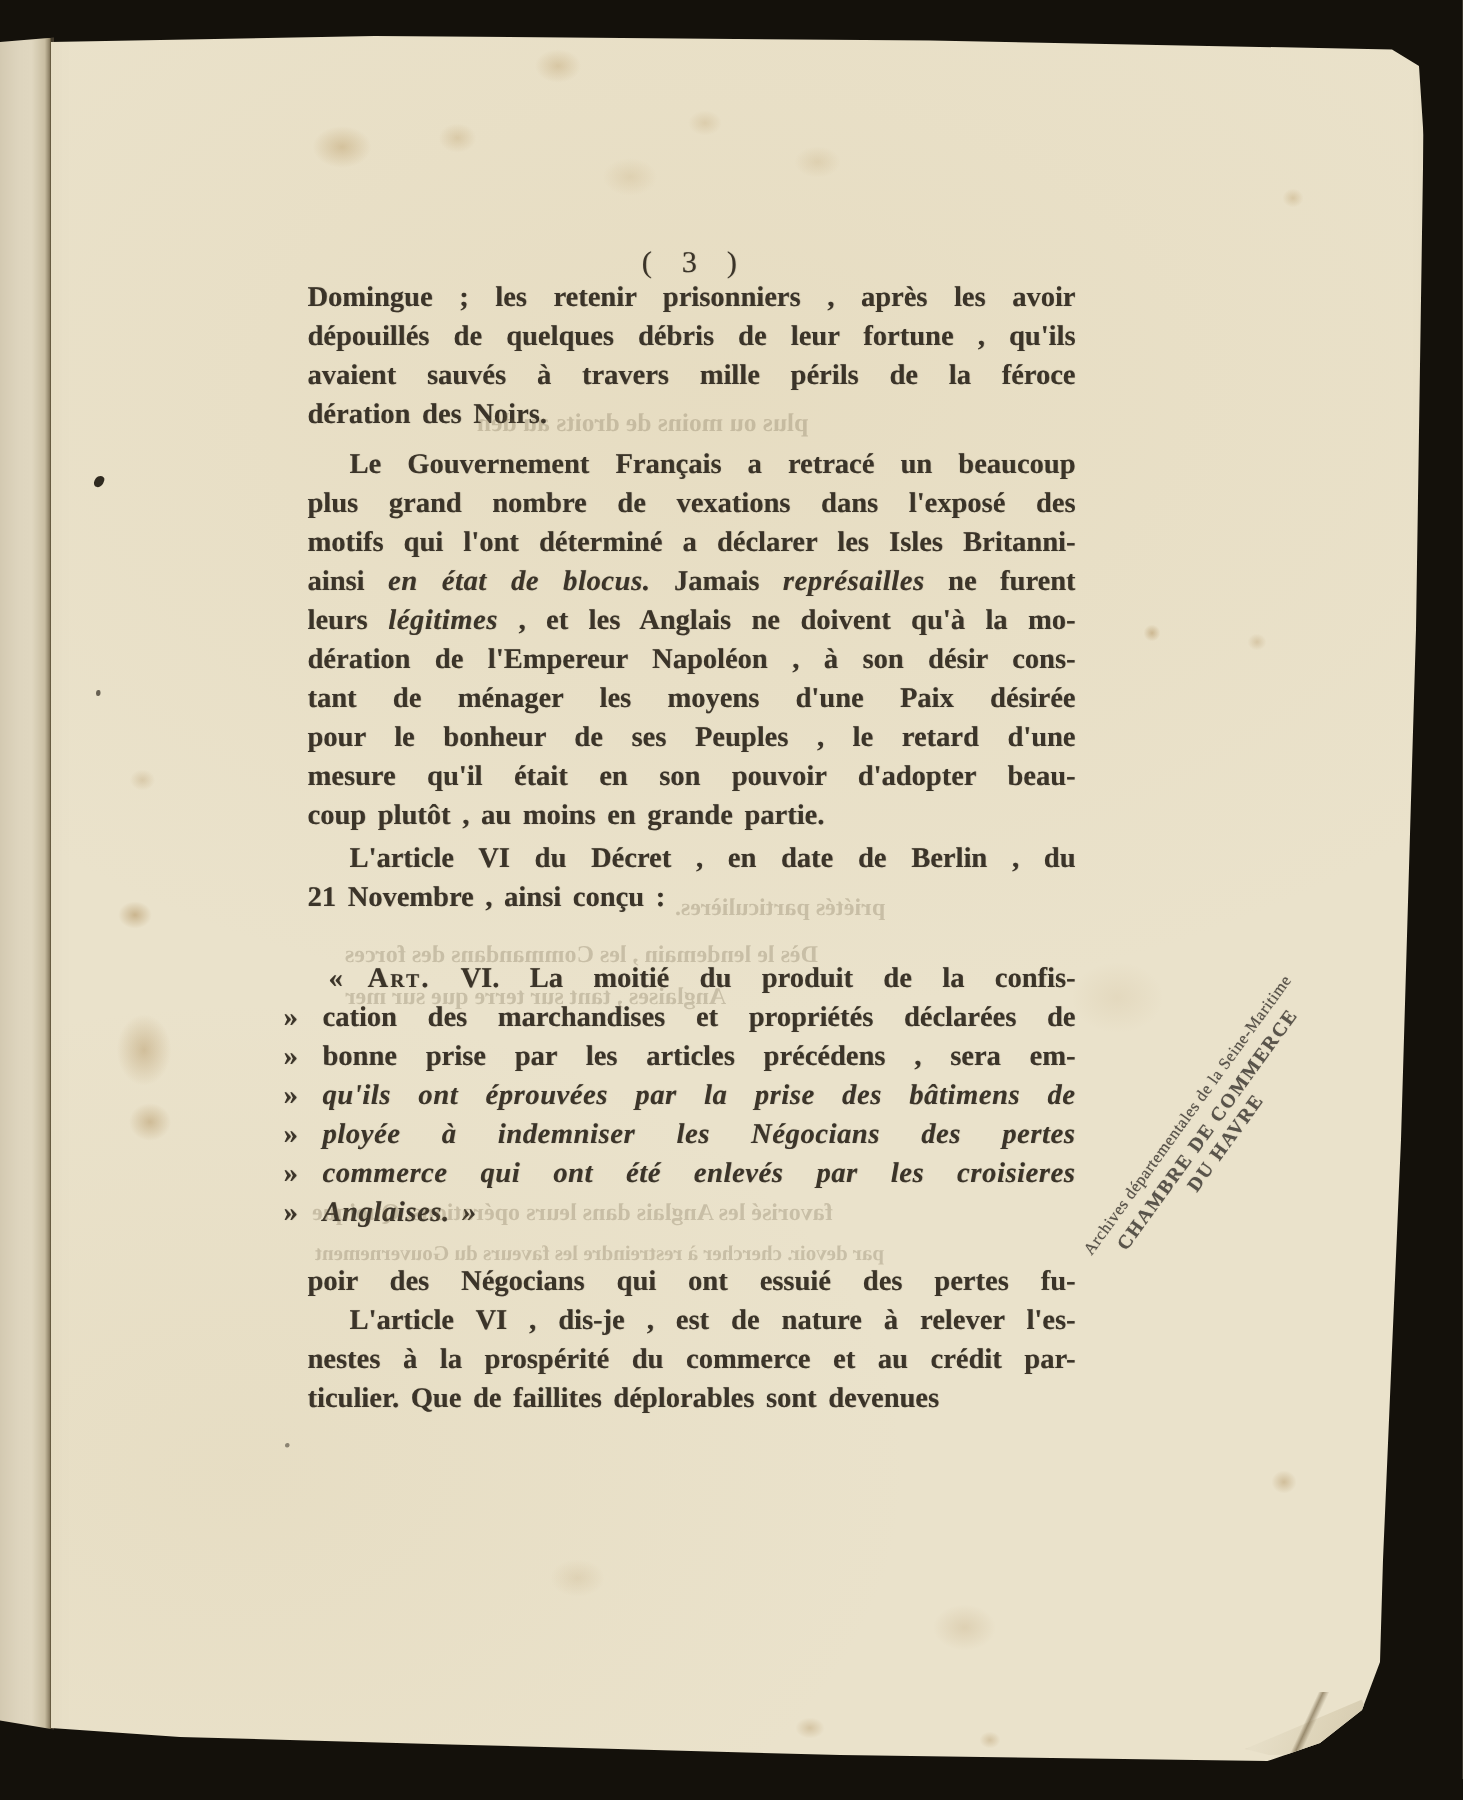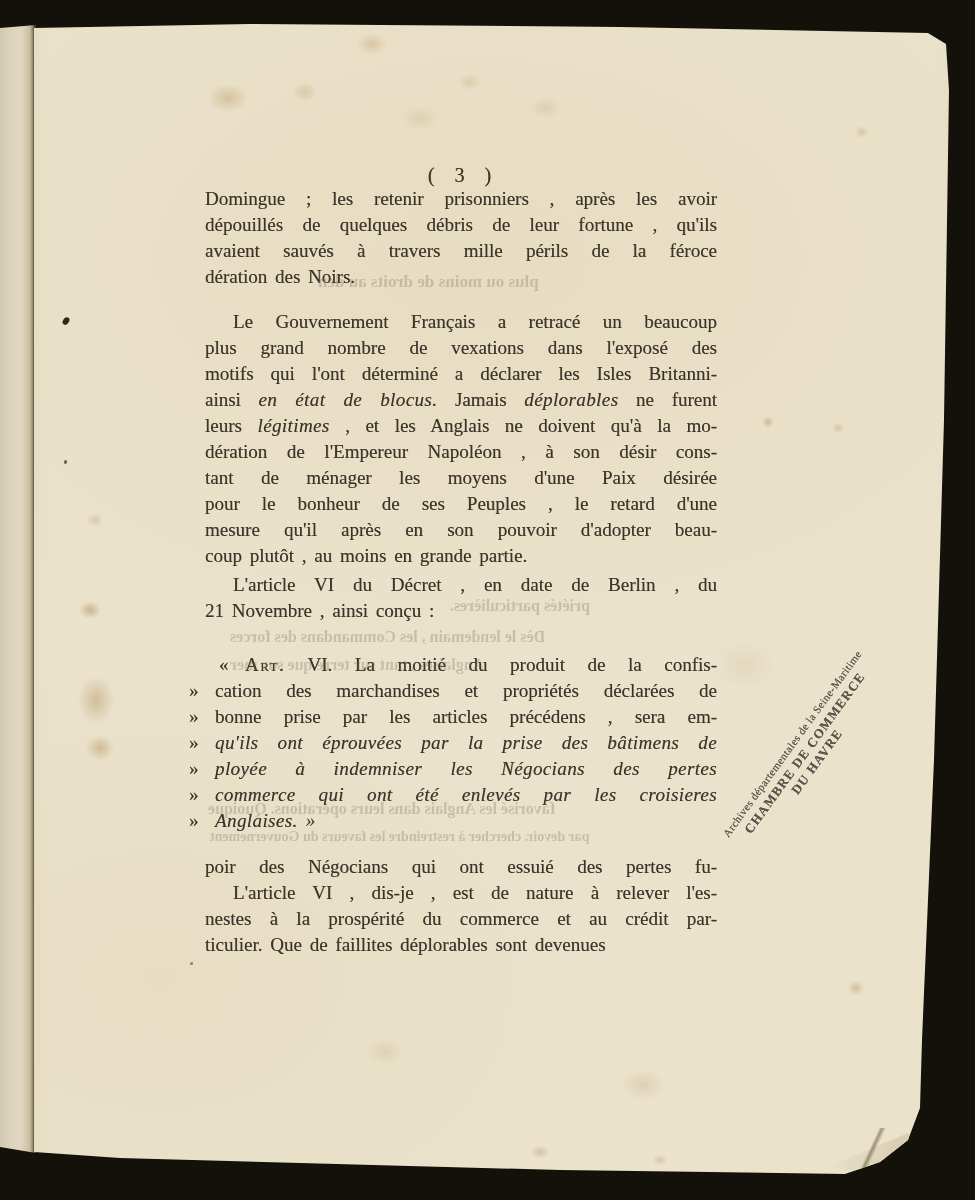--- a/index.html
+++ b/index.html
@@ -52,22 +52,22 @@
     box-shadow:inset 0 3px 4px rgba(90,72,40,.4);}
   .fold-crease{position:absolute;left:830px;top:1128px;width:86px;height:44px;
     background:linear-gradient(115deg,transparent 46%,rgba(96,78,46,.55) 49%,transparent 53%);}
 
   
   .page-number{position:absolute;left:205px;top:164px;width:512px;text-align:center;
     font-size:20px;letter-spacing:3px;word-spacing:9px;color:#3b3429;
     text-shadow:.3px .3px .5px rgba(59,52,41,.55);}
   .text-block{position:absolute;left:205px;top:186px;width:512px;color:#3b3429;
     font-size:19px;text-shadow:.3px .3px .5px rgba(59,52,41,.5);}
-  .para{margin:0;}
-  .text-block .para:nth-of-type(2){margin-top:19px;}
+  .para{margin:0;font-weight:bold;}
+  .text-block .para:nth-of-type(2){margin-top:7px;}
   .text-block .para:nth-of-type(3){margin-top:3px;}
   .text-block .para:nth-of-type(4){margin-top:28px;}
   .text-block .para:nth-of-type(5){margin-top:20px;}
   .line{height:26px;line-height:26px;text-align:justify;text-align-last:justify;overflow:hidden;}
   .line.last{text-align-last:left;word-spacing:3px;}
   .para.indent .line.first{text-indent:28px;}
   .para.quote{margin-left:-16px;width:528px;}
   .para.quote .line.first{text-indent:0;padding-left:30px;}
   .g{display:inline-block;width:26px;text-indent:0;}
   .it{font-style:italic;letter-spacing:.4px;}
@@ -106,26 +106,26 @@
         <div class="para">
           <div class="line first"><span>Domingue ; les retenir prisonniers , après les avoir</span></div>
           <div class="line"><span>dépouillés de quelques débris de leur fortune , qu'ils</span></div>
           <div class="line"><span>avaient sauvés à travers mille périls de la féroce</span></div>
           <div class="line last"><span>dération des Noirs.</span></div>
         </div>
         <div class="para indent">
           <div class="line first"><span>Le Gouvernement Français a retracé un beaucoup</span></div>
           <div class="line"><span>plus grand nombre de vexations dans l'exposé des</span></div>
           <div class="line"><span>motifs qui l'ont déterminé a déclarer les Isles Britanni-</span></div>
-          <div class="line"><span>ainsi </span><span class="it">en état de blocus.</span><span> Jamais </span><span class="it">déplorables</span><span> ne furent</span></div>
+          <div class="line"><span>ainsi </span><span class="it">en état de blocus.</span><span> Jamais </span><span class="it">représailles</span><span> ne furent</span></div>
           <div class="line"><span>leurs </span><span class="it">légitimes</span><span> , et les Anglais ne doivent qu'à la mo-</span></div>
           <div class="line"><span>dération de l'Empereur Napoléon , à son désir cons-</span></div>
           <div class="line"><span>tant de ménager les moyens d'une Paix désirée</span></div>
           <div class="line"><span>pour le bonheur de ses Peuples , le retard d'une</span></div>
-          <div class="line"><span>mesure qu'il après en son pouvoir d'adopter beau-</span></div>
+          <div class="line"><span>mesure qu'il était en son pouvoir d'adopter beau-</span></div>
           <div class="line last"><span>coup plutôt , au moins en grande partie.</span></div>
         </div>
         <div class="para indent">
           <div class="line first"><span>L'article VI du Décret , en date de Berlin , du</span></div>
           <div class="line last"><span>21 Novembre , ainsi conçu :</span></div>
         </div>
         <div class="para quote indent">
           <div class="line first"><span class="g">«</span><span class="sc">Art.</span><span> VI. La moitié du produit de la confis-</span></div>
           <div class="line"><span class="g">»</span><span>cation des marchandises et propriétés déclarées de</span></div>
           <div class="line"><span class="g">»</span><span>bonne prise par les articles précédens , sera em-</span></div>

